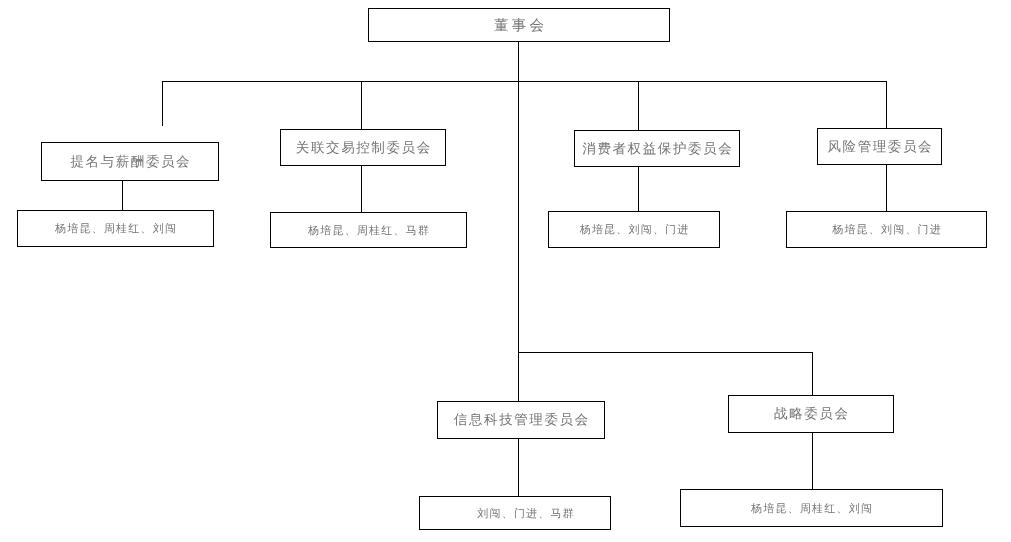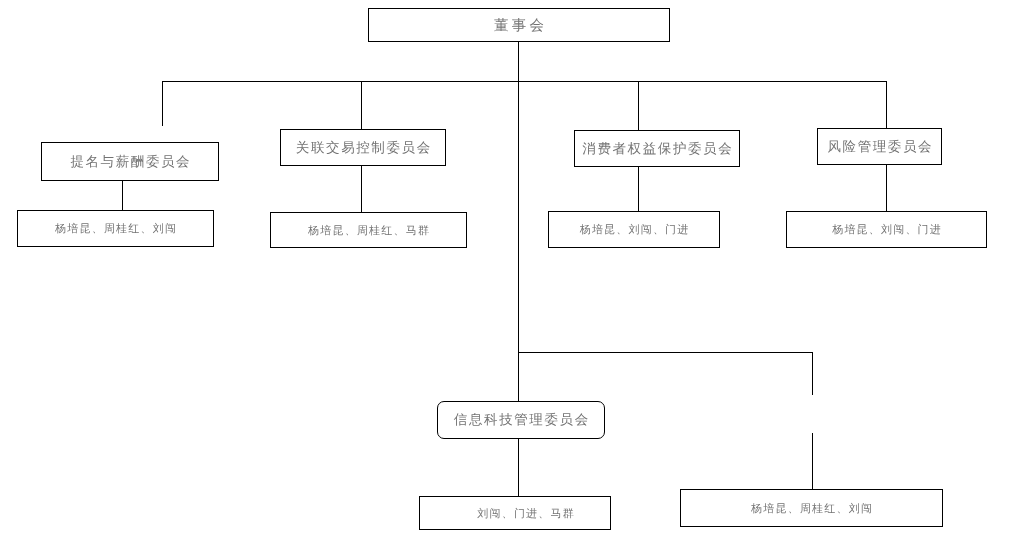--- a/index.html
+++ b/index.html
@@ -106,24 +106,27 @@
     <span class="node-label">杨培昆、刘闯、门进</span>
   </div>
 
   <div class="node committee" style="left:817px; top:128px; width:125px; height:37px;">
     <span class="node-label">风险管理委员会</span>
   </div>
   <div class="node members" style="left:786px; top:211px; width:201px; height:37px;">
     <span class="node-label">杨培昆、刘闯、门进</span>
   </div>
 
-  <div class="node committee" style="left:437px; top:401px; width:168px; height:38px;border-radius:7px;">
+  <div class="node committee" style="left:437px; top:401px; width:168px; height:38px;">
     <span class="node-label">信息科技管理委员会</span>
   </div>
   <div class="node members" style="left:419px; top:496px; width:192px; height:34px;padding-left:21px;">
     <span class="node-label">刘闯、门进、马群</span>
   </div>
 
+  <div class="node committee" style="left:728px; top:395px; width:166px; height:38px;">
+    <span class="node-label">战略委员会</span>
+  </div>
   <div class="node members" style="left:680px; top:489px; width:263px; height:38px;">
     <span class="node-label">杨培昆、周桂红、刘闯</span>
   </div>
 
 </div>
 
 </body></html>

